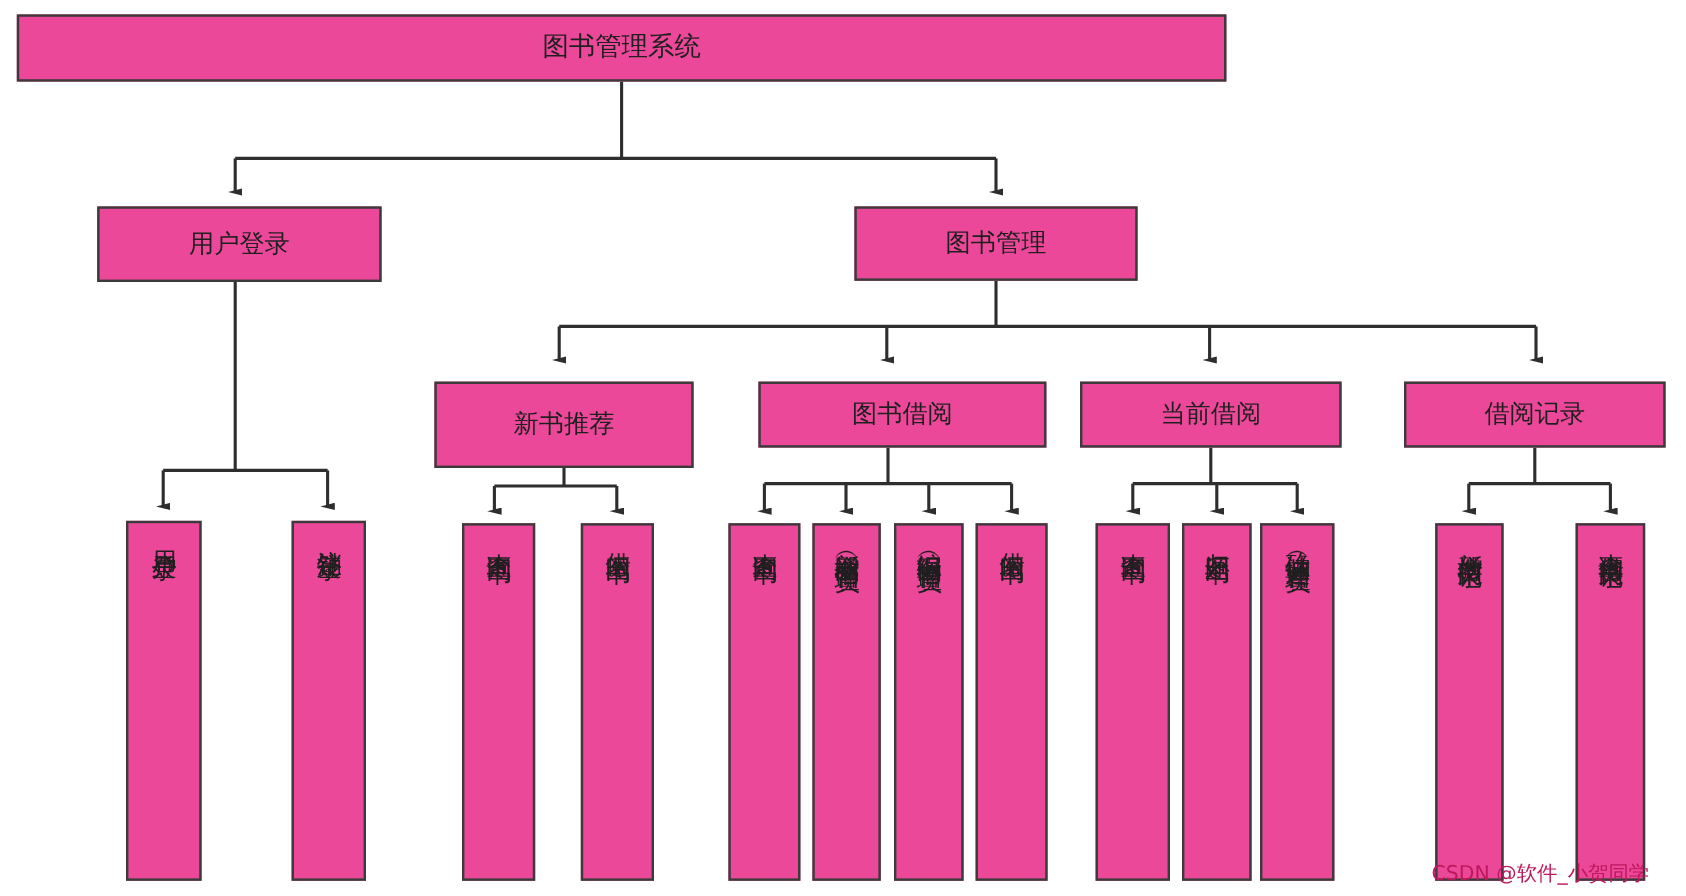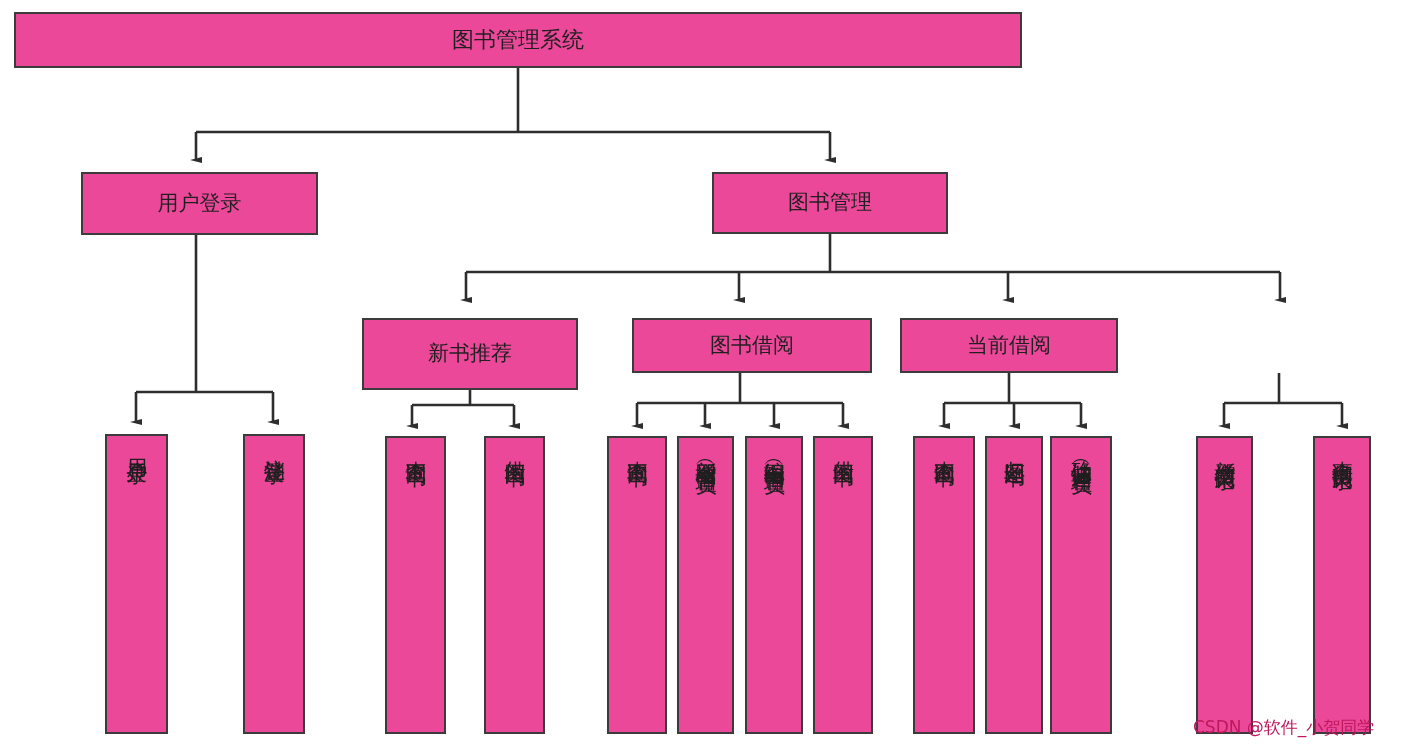--- a/index.html
+++ b/index.html
@@ -130,20 +130,23 @@
   </div>
 
   <div class="node h" style="left:632px;top:318px;width:240px;height:55px;">
     <span class="label">图书借阅</span>
   </div>
 
   <div class="node h" style="left:900px;top:318px;width:218px;height:55px;">
     <span class="label">当前借阅</span>
   </div>
 
+  <div class="node h" style="left:1170px;top:318px;width:218px;height:55px;">
+    <span class="label">借阅记录</span>
+  </div>
 
   <div class="node v" style="left:105px;top:434px;width:63px;height:300px;">
     <span class="label">用户登录</span>
   </div>
   <div class="node v" style="left:243px;top:434px;width:62px;height:300px;">
     <span class="label">注销登录</span>
   </div>
 
   <div class="node v" style="left:385px;top:436px;width:61px;height:298px;">
     <span class="label">查询图书</span>

